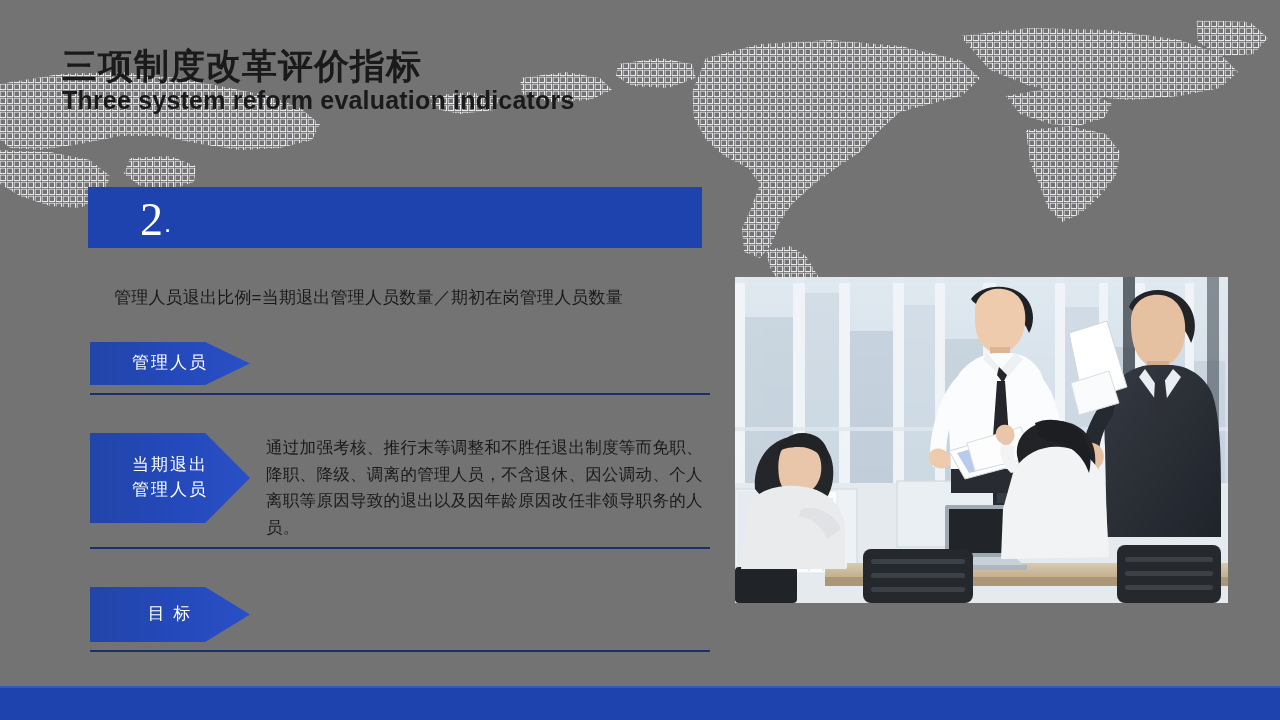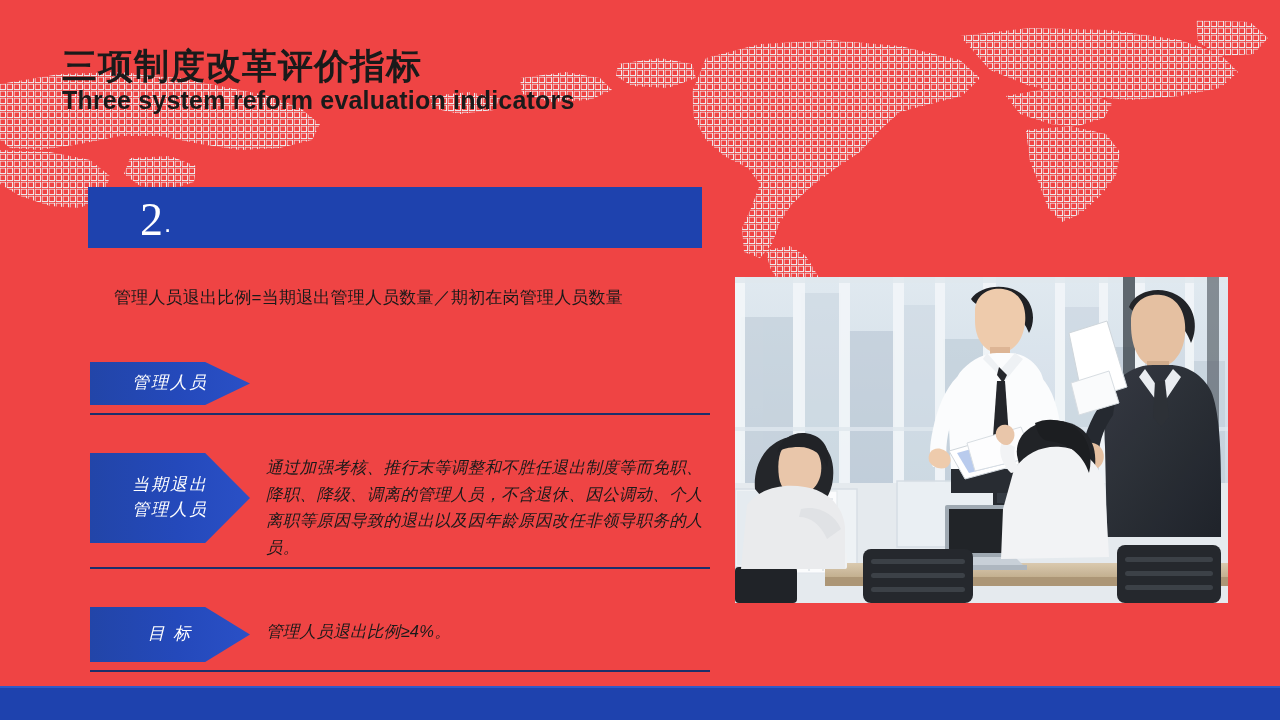--- a/index.html
+++ b/index.html
@@ -14,21 +14,21 @@
     background: #ffffff;
     font-family: "Liberation Sans", "DejaVu Sans", sans-serif;
     position: relative;
     -webkit-font-smoothing: antialiased;
   }
 
   
   .slide {
     position: absolute;
     inset: 0;
-    background: #ef4444;
+    background: #737373;
     overflow: hidden;
   }
 
   
   .bg-map {
     position: absolute;
     left: 0;
     top: 0;
     width: 1280px;
     height: 300px;
@@ -114,23 +114,22 @@
     font-weight: normal;
     color: #1a1a1a;
     letter-spacing: 0.2px;
     white-space: nowrap;
   }
 
   
   .rows {
     position: absolute;
     left: 90px;
-    top: 362px;
+    top: 342px;
     width: 620px;
-    font-style: italic;
   }
   .def-row {
     position: relative;
     display: flex;
     align-items: flex-start;
   }
   .def-row .tagwrap {
     position: relative;
     flex: 0 0 auto;
     width: 160px;
@@ -288,21 +287,20 @@
     <div class="rule r2"></div>
 
     <div class="gap-2"></div>
 
     <div class="def-row">
       <div class="tagwrap">
         <div class="tag tag-3">
           <span>目 标</span>
         </div>
       </div>
-      <div class="def-body pad-top-3">管理人员退出比例≥4%。</div>
     </div>
     <div class="rule r3"></div>
 
   </div>
 
   <div class="photo">
     <svg width="493" height="326" viewBox="0 0 493 326" xmlns="http://www.w3.org/2000/svg">
       <defs>
         <linearGradient id="winGrad" x1="0" y1="0" x2="0" y2="1">
           <stop offset="0%" stop-color="#e9eef3"></stop>

